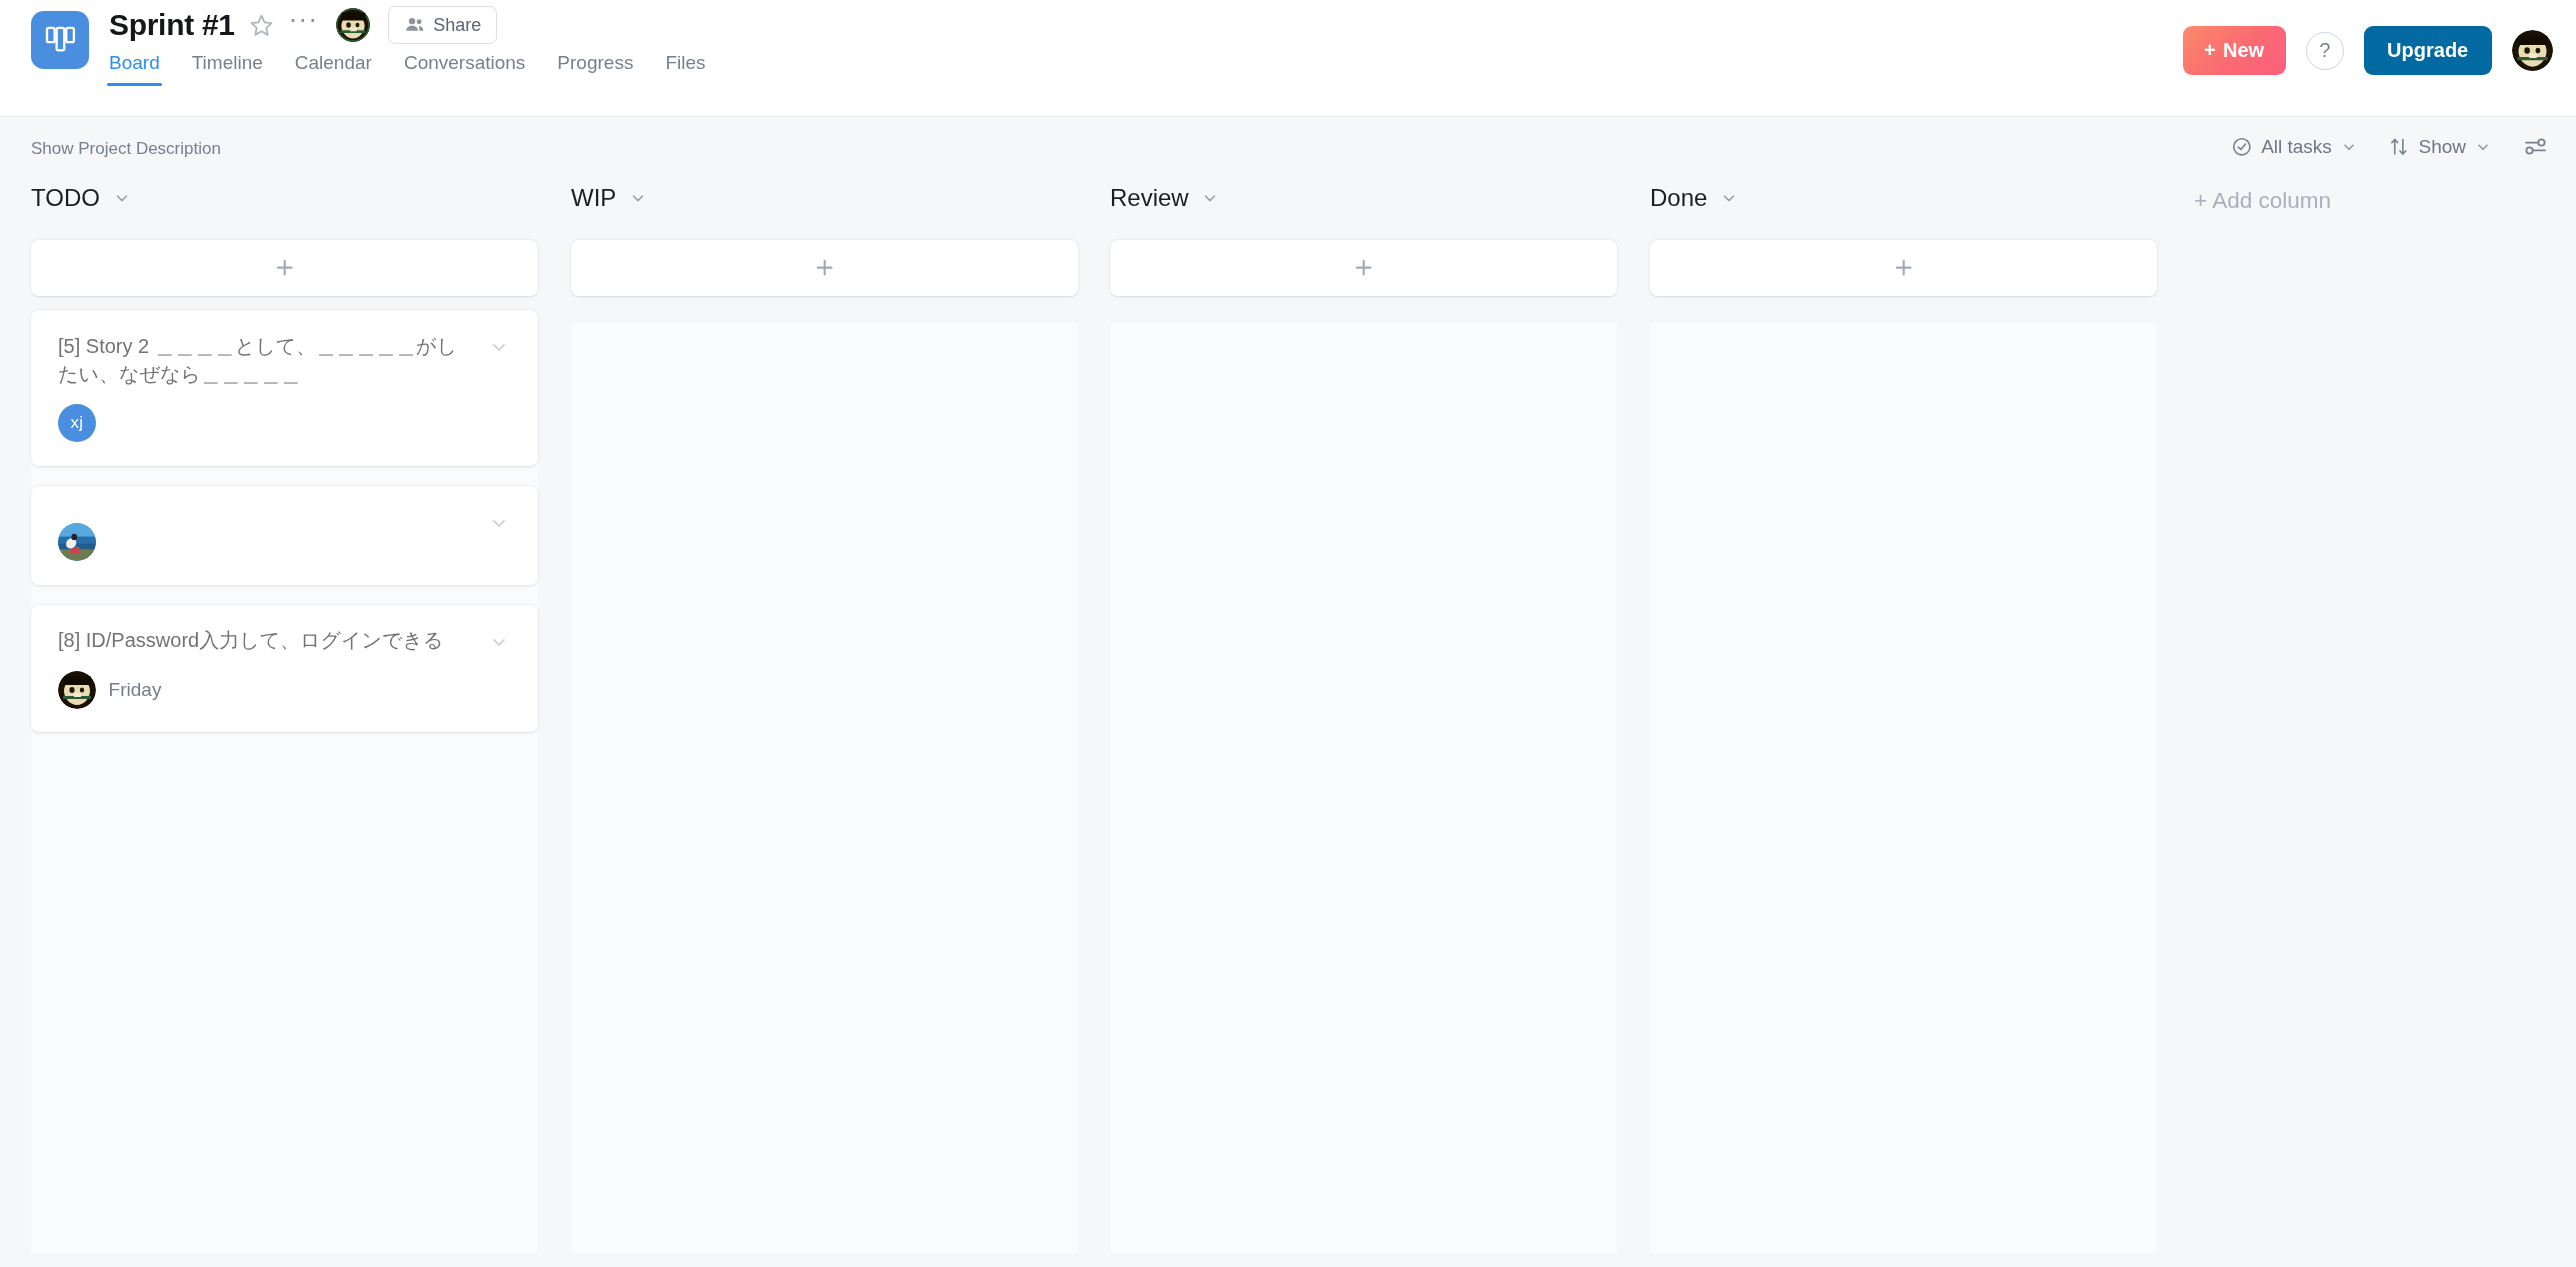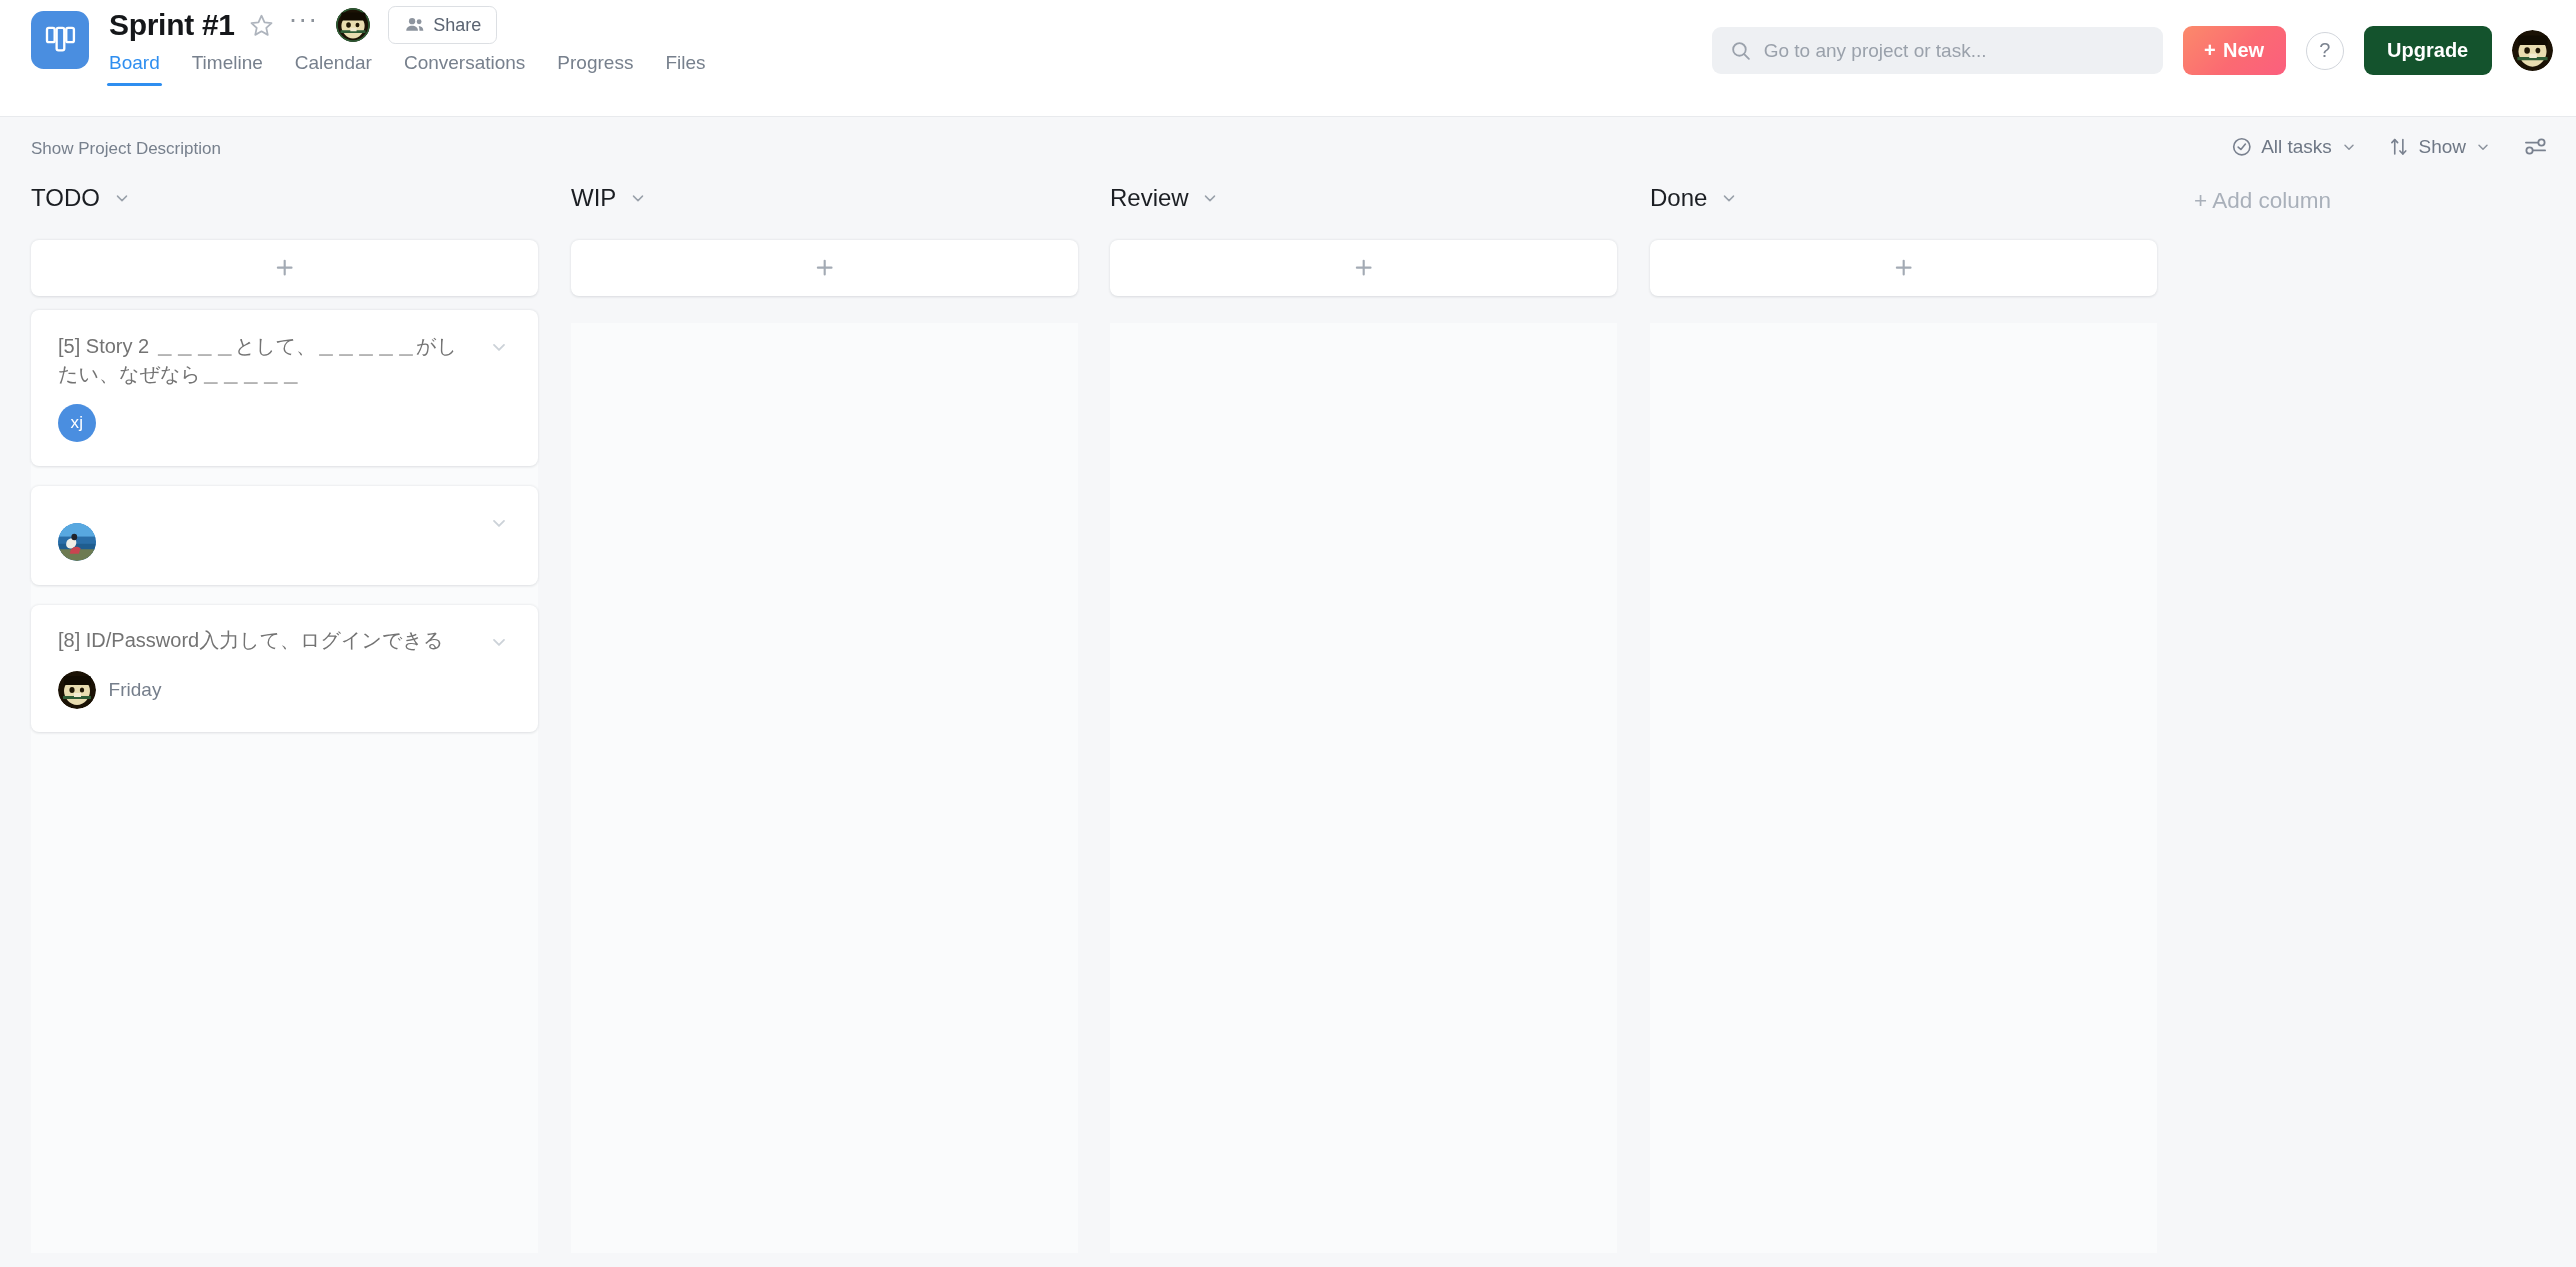--- a/index.html
+++ b/index.html
@@ -138,21 +138,21 @@
     color: #7b838f;
     font-size: 20px;
     display: flex; align-items: center; justify-content: center;
     background: #fff;
     cursor: pointer;
   }
   .upgrade-btn {
     height: 49px;
     padding: 0 23.4px;
     border-radius: 9px;
-    background: #14532d;
+    background: #0369a1;
     color: #fff;
     font-size: 20px;
     font-weight: bold;
     display: flex; align-items: center;
     cursor: pointer;
     border: none;
   }
   .user-avatar {
     width: 41px; height: 41px;
     border-radius: 50%;
@@ -350,27 +350,20 @@
         <span class="tab">Calendar</span>
         <span class="tab">Conversations</span>
         <span class="tab">Progress</span>
         <span class="tab">Files</span>
       </div>
     </div>
   </div>
 
   <div class="hdr-right">
 
-    <div class="search-box">
-      <svg width="21.6" height="21.6" viewBox="0 0 24 24" fill="none" stroke="#9aa1ab" stroke-width="2">
-        <circle cx="10.5" cy="10.5" r="7"></circle>
-        <line x1="15.7" y1="15.7" x2="21" y2="21" stroke-linecap="round"></line>
-      </svg>
-      <span class="search-ph">Go to any project or task...</span>
-    </div>
 
     <div class="new-btn">
       <span>+</span>
       <span>New</span>
     </div>
 
     <div class="help-btn">?</div>
 
     <div class="upgrade-btn">Upgrade</div>
 

